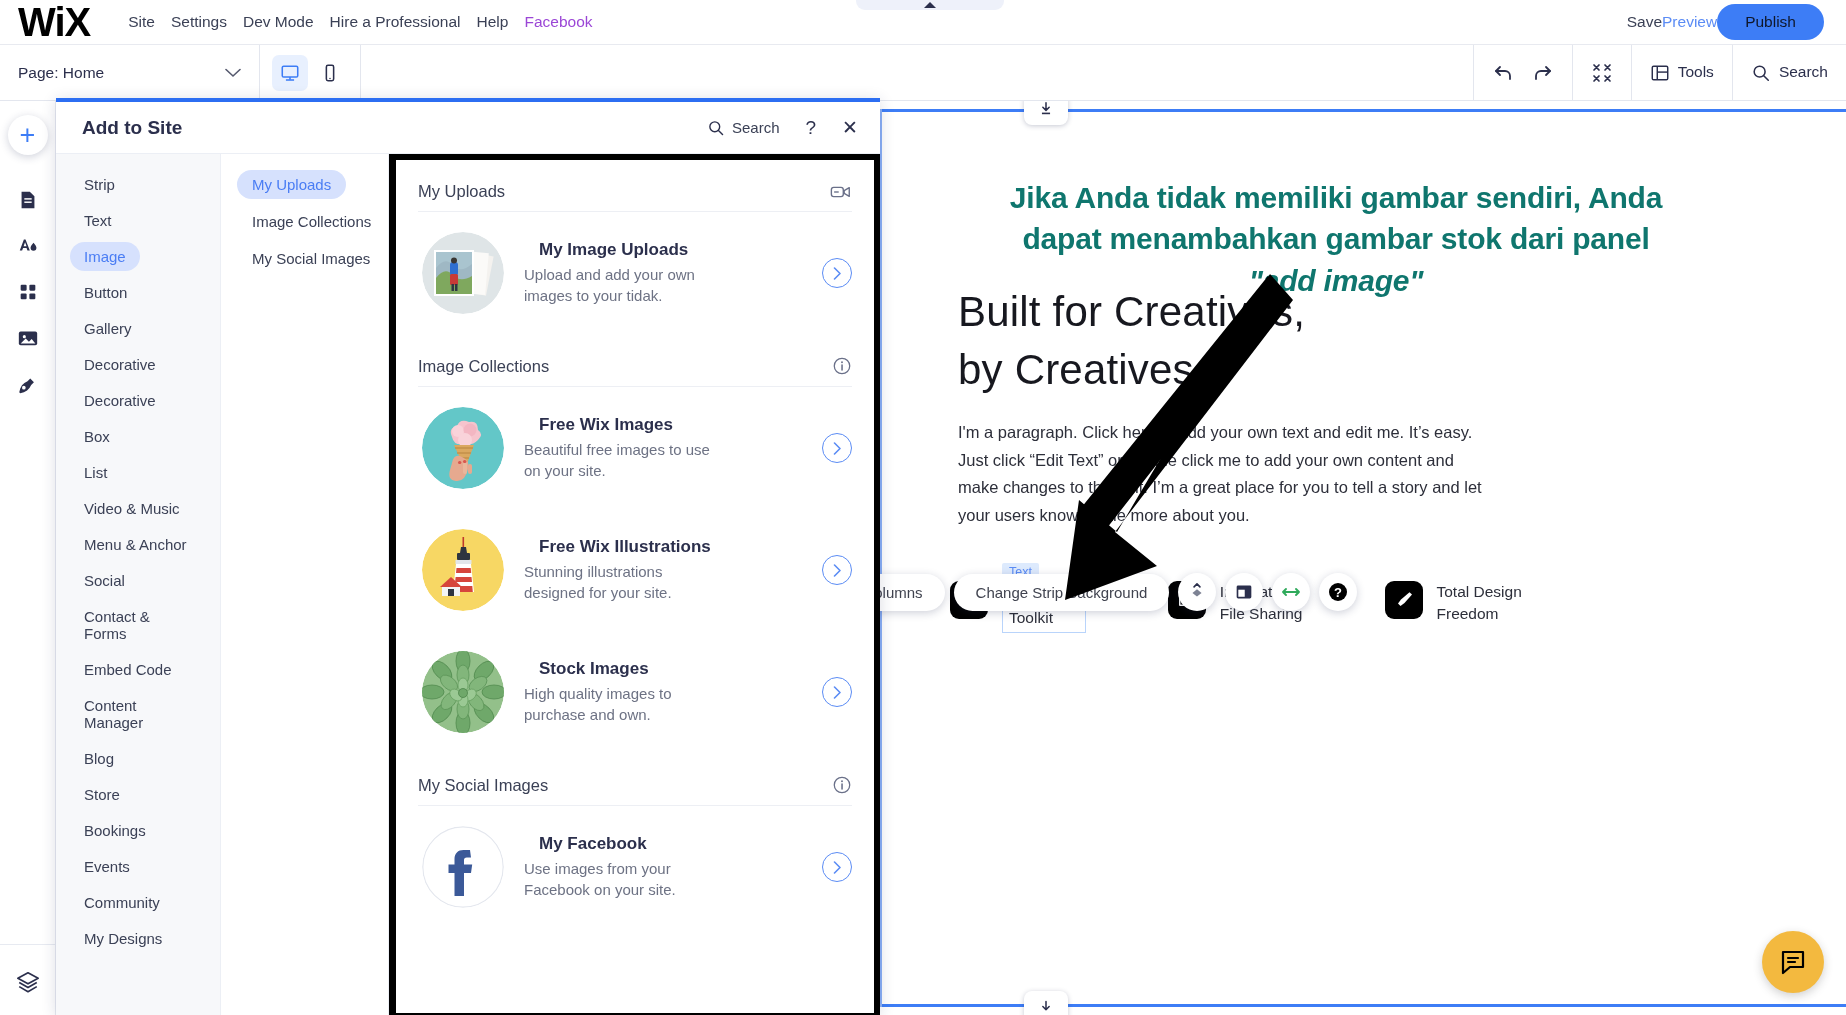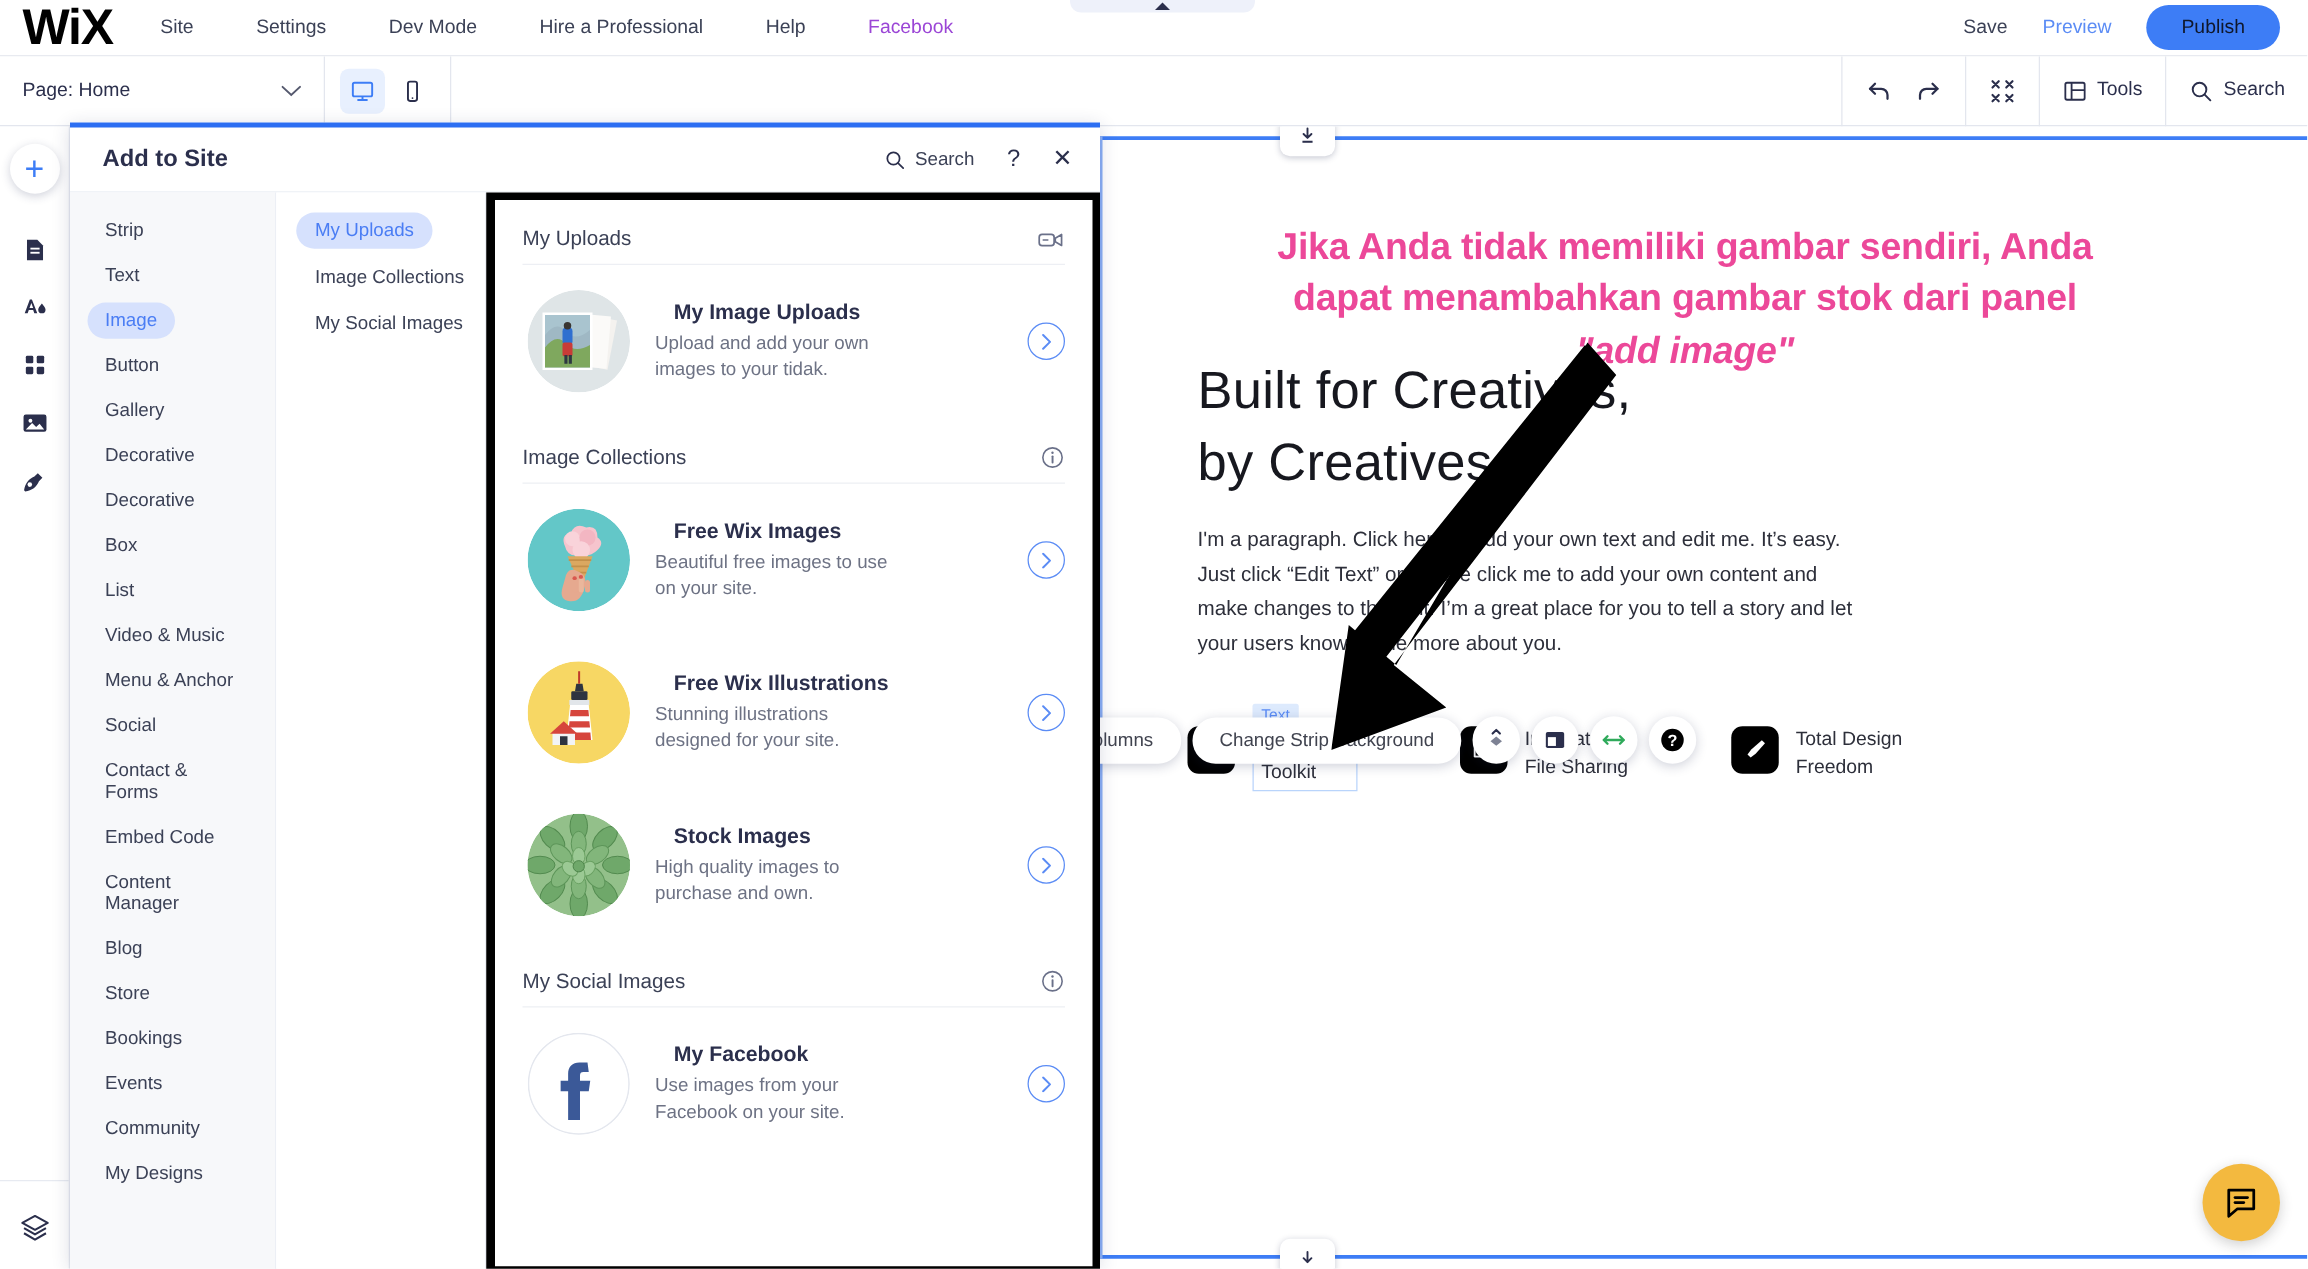--- a/index.html
+++ b/index.html
@@ -16,24 +16,24 @@
     position:absolute; left:0; top:0; width:1846px; height:45px;
     background:#ffffff; display:flex; align-items:center;
     border-bottom:1px solid #e8eaf0; z-index:40;
   }
   .wix-logo{
     font-family:"Liberation Sans", sans-serif;
     font-weight:bold; font-size:40px; letter-spacing:-1px;
     color:#000; margin-left:18px; margin-right:38px; line-height:1;
     font-stretch:condensed;
   }
-  .topmenu{ display:flex; align-items:center; gap:50px; font-size:15.5px; color:#3b4156; }
+  .topmenu{ display:flex; align-items:center; gap:16px; font-size:15.5px; color:#3b4156; }
   .topmenu span{ cursor:pointer; }
   .topmenu .upgrade{ color:#9b46d6; }
-  .topright{ margin-left:auto; display:flex; align-items:center; gap:28px; padding-right:22px; font-size:15.5px;}
+  .topright{ margin-left:auto; display:flex; align-items:center; padding-right:22px; font-size:15.5px;}
   .topright .save{ color:#3b4156; cursor:pointer;}
   .topright .preview{ color:#5b8cf5; cursor:pointer;}
   .publish-btn{
     background:#3d7df6; color:#0f172a; border-radius:22px;
     padding:9px 28px; font-size:15.5px; cursor:pointer;
   }
   .notch{
     position:absolute; left:856px; top:-12px; width:148px; height:22px;
     background:#eef1fa; border-radius:0 0 9px 9px; z-index:45;
     display:flex; align-items:flex-end; justify-content:center;
@@ -91,22 +91,22 @@
     background:#fff; box-shadow:0 1px 5px rgba(30,40,80,.25);
     display:flex;align-items:center;justify-content:center; z-index:5; cursor:pointer;
   }
   .dl-pill2{
     position:absolute; left:144px; bottom:-8px; width:44px;height:32px;border-radius:8px;
     background:#fff; box-shadow:0 1px 5px rgba(30,40,80,.25);
     display:flex;align-items:center;justify-content:center; z-index:5; cursor:pointer;
   }
 
   .annot{
-    position:absolute; left:60px; top:76px; width:816px; text-align:center;
-    color:#ec4899; font-weight:bold; font-size:30px; line-height:1.38;
+    position:absolute; left:48px; top:76px; width:816px; text-align:center;
+    color:#0f766e; font-weight:bold; font-size:30px; line-height:1.38;
     font-stretch:condensed; letter-spacing:-0.2px;
   }
   .annot .quoted{ font-style:italic; }
 
   .headline{
     position:absolute; left:78px; top:182px; width:700px;
     font-size:42px; line-height:1.38; color:#17181f; font-weight:400;
     letter-spacing:.2px;
   }
   .para{

